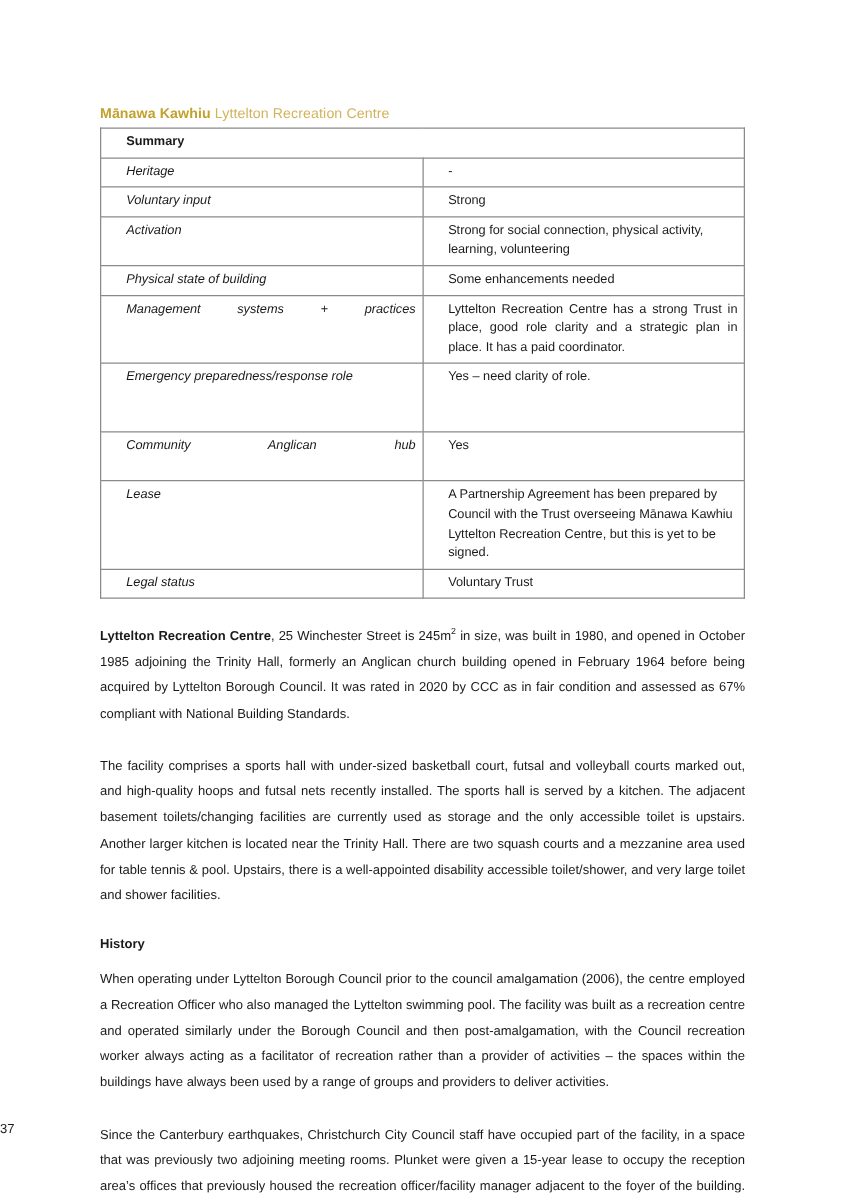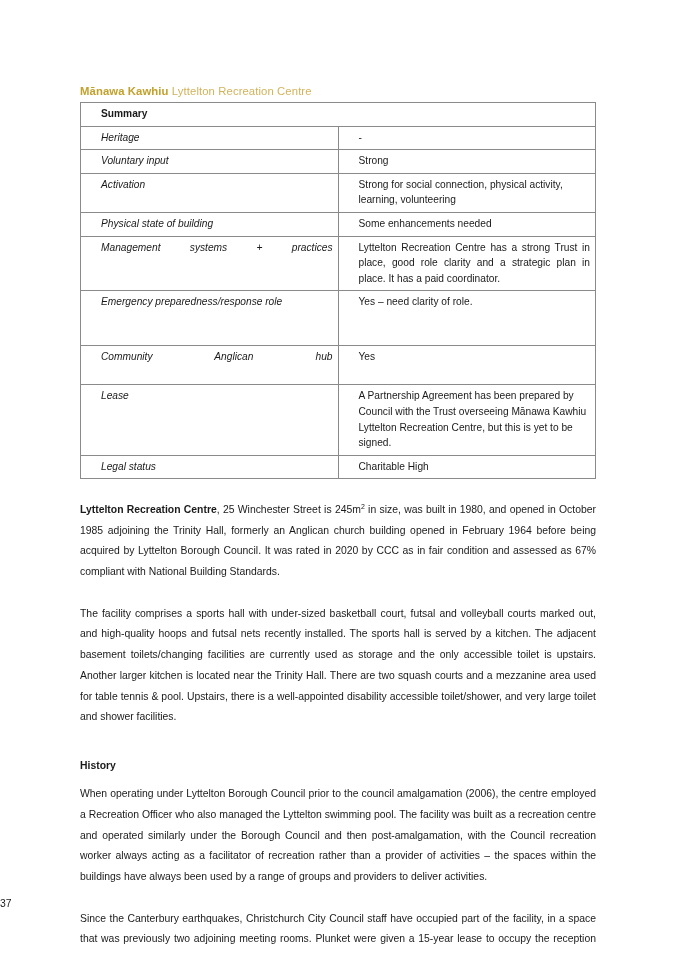--- a/index.html
+++ b/index.html
@@ -96,21 +96,21 @@
   }
   p.body.gap      { margin-top: 20.5px; }
   p.body.gap-sm   { margin-top: 7px; }
   p.body b { font-weight: bold; }
   sup { font-size: 7px; vertical-align: super; line-height: 0; }
 
   h2.section {
     font-size: 10.4px;
     line-height: 20.8px;
     font-weight: bold;
-    margin: 28px 0 0 0;
+    margin: 18px 0 0 0;
     color: #1a1a1a;
   }
 
   
   .page-number {
     position: absolute;
     left: 0; top: 898px;
     width: 596px;
     text-align: left;
     font-size: 10.4px;
@@ -157,21 +157,21 @@
         <tr>
           <td class="col-label cellpad-2">Community Anglican hub</td>
           <td class="col-value">Yes</td>
         </tr>
         <tr>
           <td class="col-label noj">Lease</td>
           <td class="col-value">A Partnership Agreement has been prepared by Council with the Trust overseeing Mānawa Kawhiu Lyttelton Recreation Centre, but this is yet to be signed.</td>
         </tr>
         <tr>
           <td class="col-label noj">Legal status</td>
-          <td class="col-value">Charitable High</td>
+          <td class="col-value">Voluntary Trust</td>
         </tr>
       </tbody>
     </table>
 
     <p class="body gap"><b>Lyttelton Recreation Centre</b><span>, 25 Winchester Street is 245m</span><sup>2</sup><span> in size, was built in 1980, and opened in October 1985 adjoining the Trinity Hall, formerly an Anglican church building opened in February 1964 before being acquired by Lyttelton Borough Council.  It was rated in 2020 by CCC as in fair condition and assessed as 67% compliant with National Building Standards.</span></p>
 
     <p class="body gap">The facility comprises a sports hall with under-sized basketball court, futsal and volleyball courts marked out, and high-quality hoops and futsal nets recently installed. The sports hall is served by a kitchen. The adjacent basement toilets/changing facilities are currently used as storage and the only accessible toilet is upstairs.  Another larger kitchen is located near the Trinity Hall. There are two squash courts and a mezzanine area used for table tennis &amp; pool. Upstairs, there is a well-appointed disability accessible toilet/shower, and very large toilet and shower facilities.</p>
 
     <h2 class="section">History</h2>
 

